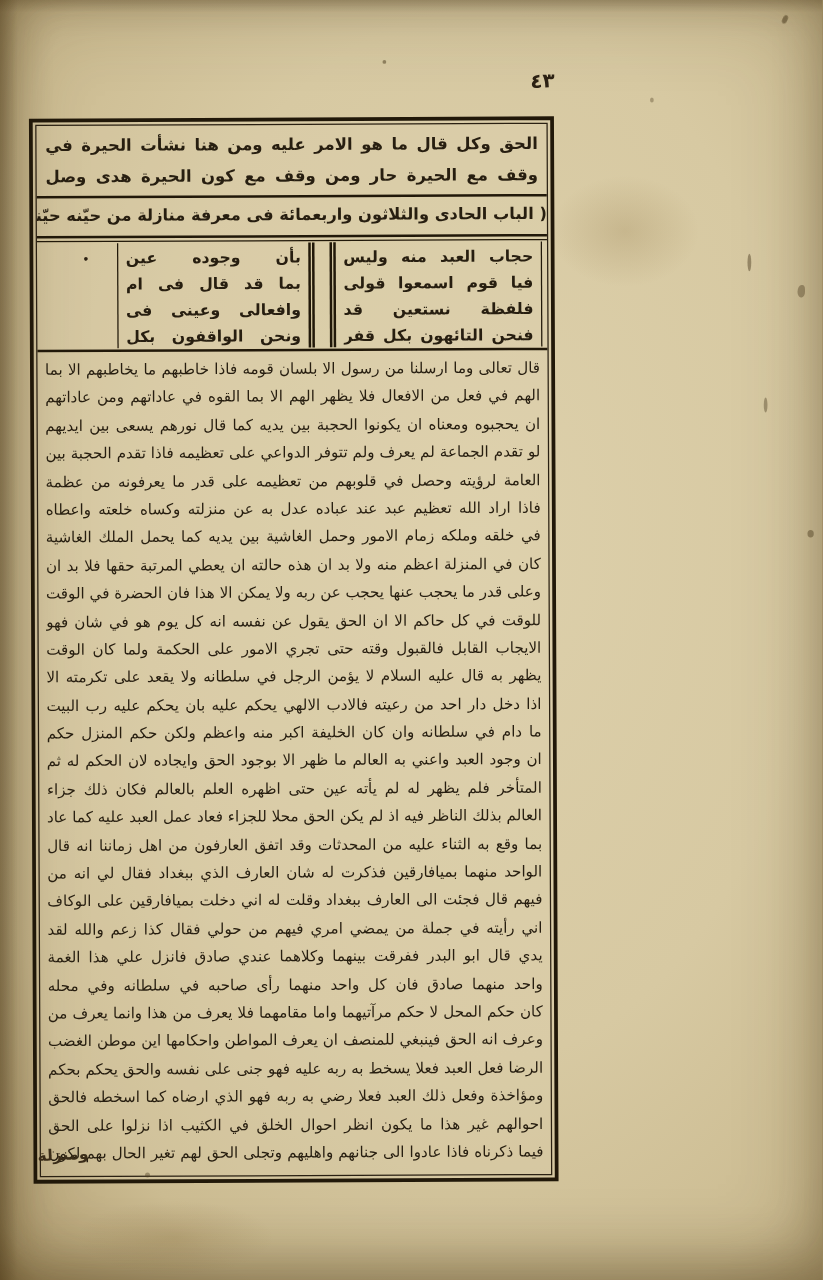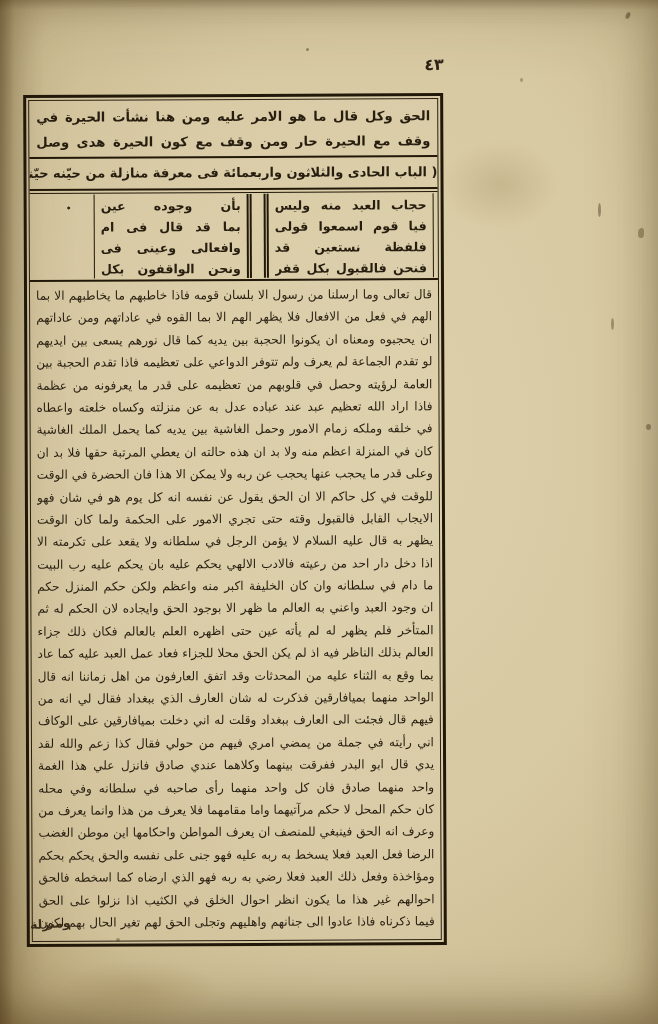--- a/index.html
+++ b/index.html
@@ -106,21 +106,21 @@
 
     <div class="chapter">( الباب الحادى والثلاثون واربعمائة فى معرفة منازلة من حيّنه حيّنه )</div>
 
     <div class="rule-dbl"></div>
 
     <div class="poem">
       <div class="poem-col col-first">
           <div class="tline">حجاب العبد منه وليس يدرى</div>
           <div class="tline">فيا قوم اسمعوا قولى تفوزوا</div>
           <div class="tline">فلفظة نستعين قد اظهرتنا</div>
-          <div class="tline">فنحن فالقبول بكل قفر</div>
+          <div class="tline">فنحن التائهون بكل قفر</div>
         </div>
       <div class="poem-col col-second">
           <div class="tline">بأن وجوده عين الحجاب</div>
           <div class="tline">بما قد قال فى ام الكتاب</div>
           <div class="tline">وافعالى وعينى فى تباب</div>
           <div class="tline">ونحن الواقفون بكل باب</div>
         </div>
       <div class="poem-gutter">
         <span class="poem-dot">•</span>
       </div>

